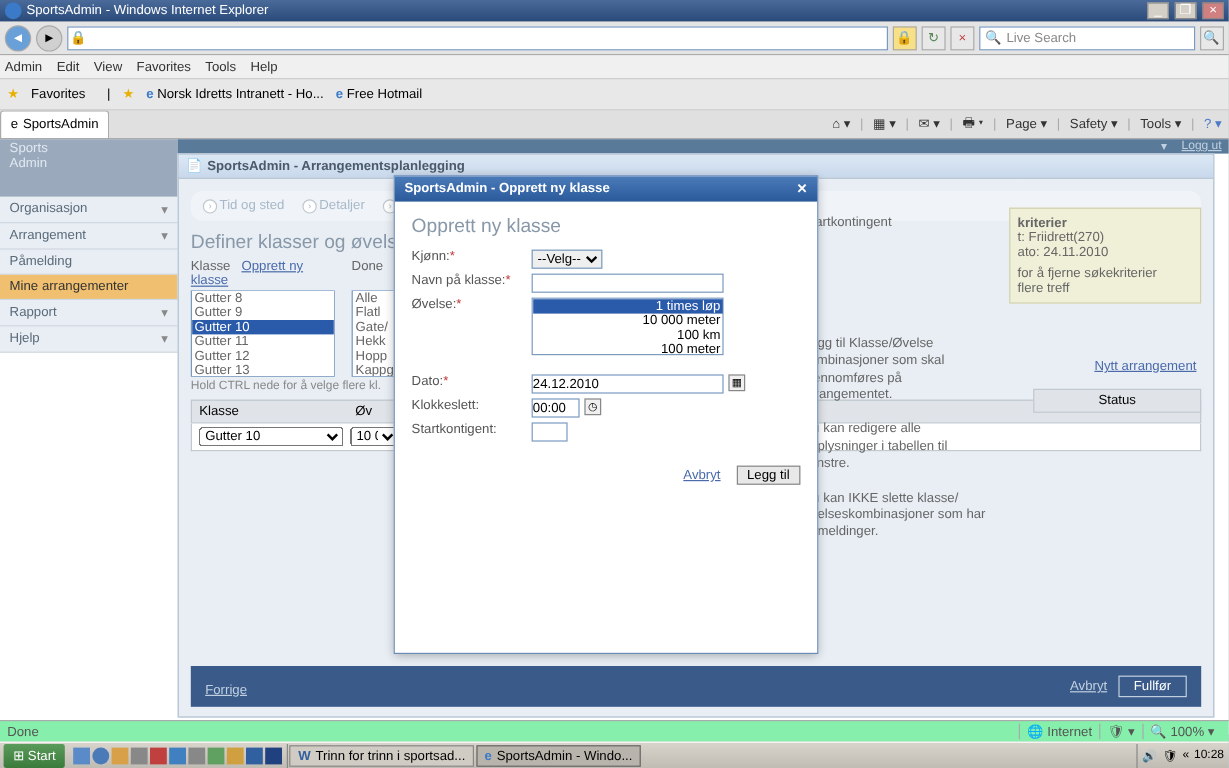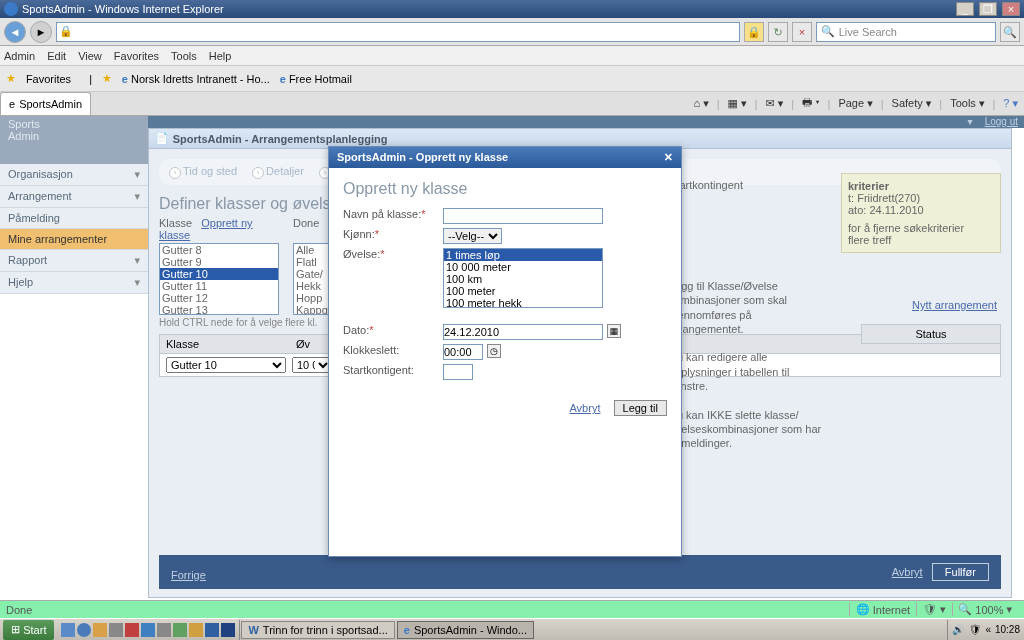--- a/index.html
+++ b/index.html
@@ -75,21 +75,21 @@
 .modal { position: absolute; left: 328px; top: 30px; width: 354px; background: #fff; border: 1px solid #6a8ab8; box-shadow: 0 2px 8px rgba(0,0,0,0.3); z-index: 10; }
 .modal-title { background: linear-gradient(#4a7ab8,#2a5a9a); color: #fff; font-weight: bold; padding: 4px 8px; display: flex; justify-content: space-between; }
 .modal-title .x { cursor: pointer; }
 .modal-body { padding: 12px 14px 20px 14px; }
 .modal-body h3 { color: #8898a8; font-size: 16px; font-weight: normal; margin-bottom: 10px; }
 .form-row { display: flex; margin: 4px 0; align-items: flex-start; }
 .form-row label { width: 100px; color: #555; }
 .req { color: #c04040; }
 .form-row input[type=text] { width: 160px; border: 1px solid #7a9ac0; height: 16px; }
 .form-row select { border: 1px solid #7a9ac0; }
-.ov-list { width: 160px; height: 60px; border: 1px solid #7a9ac0; overflow-y: scroll; }
+.ov-list { width: 160px; height: 48px; border: 1px solid #7a9ac0; overflow-y: scroll; text-align: right; }
 .ov-list div { padding: 0 2px; }
 .ov-list .sel { background: #2a5aaa; color: #fff; }
 .date-input { width: 70px; border: 1px solid #7a9ac0; }
 .cal-icon, .clock-icon { display:inline-block; width:14px; height:14px; border:1px solid #888; margin-left:4px; text-align:center; line-height:12px; font-size:9px; background:#f0f0f0;}
 .modal-btns { text-align: right; margin-top: 20px; }
 .modal-btns a { color: #4a6aaa; text-decoration: underline; margin-right: 10px; }
 .modal-btns button { background: #e8e8e8; border: 1px solid #888; padding: 1px 8px; }
 
 
 .statusbar { position: absolute; bottom: 22px; left: 0; right: 0; height: 18px; background: #86efac; border-top: 1px solid #aaa; display: flex; align-items: center; padding: 0 6px; color: #555; }
@@ -292,26 +292,26 @@
   </div>
 
   <div class="modal">
     <div class="modal-title">
       <span>SportsAdmin - Opprett ny klasse</span>
       <span class="x">✕</span>
     </div>
     <div class="modal-body">
       <h3>Opprett ny klasse</h3>
       <div class="form-row">
+        <label><span>Kjønn:</span><span class="req">*</span></label>
+        <select><option>--Velg--</option></select>
+      </div>
+      <div class="form-row">
         <label><span>Navn på klasse:</span><span class="req">*</span></label>
         <input type="text" style="">
-      </div>
-      <div class="form-row">
-        <label><span>Kjønn:</span><span class="req">*</span></label>
-        <select><option>--Velg--</option></select>
       </div>
       <div class="form-row">
         <label><span>Øvelse:</span><span class="req">*</span></label>
         <div class="ov-list">
           <div class="sel">1 times løp</div>
           <div>10 000 meter</div>
           <div>100 km</div>
           <div>100 meter</div>
           <div>100 meter hekk</div>
 

